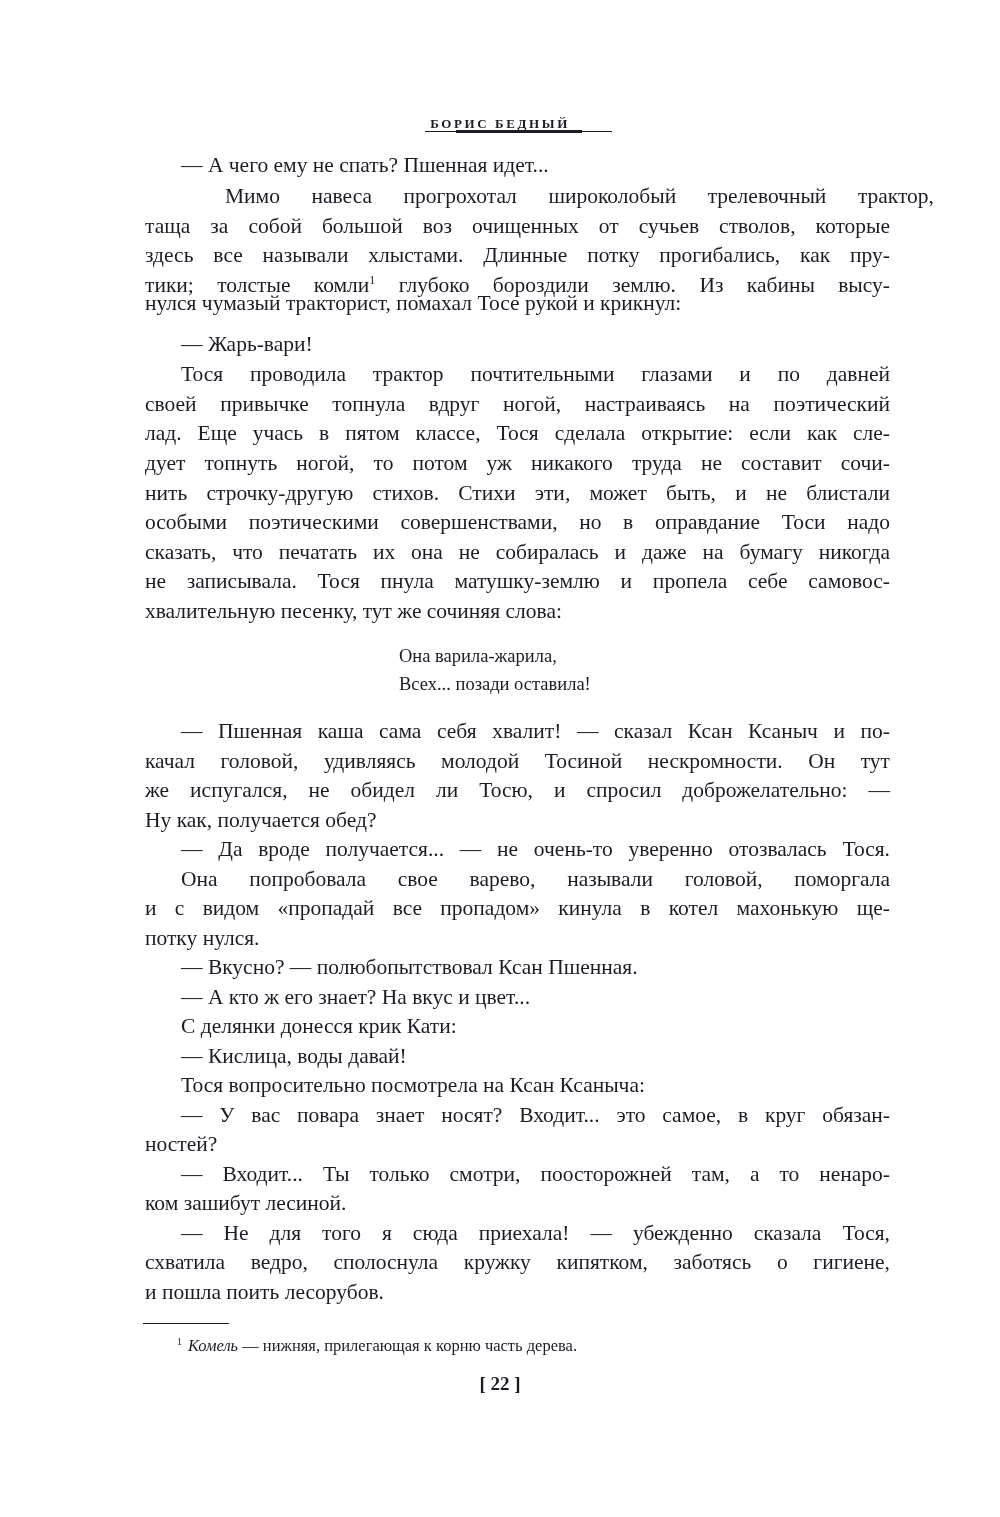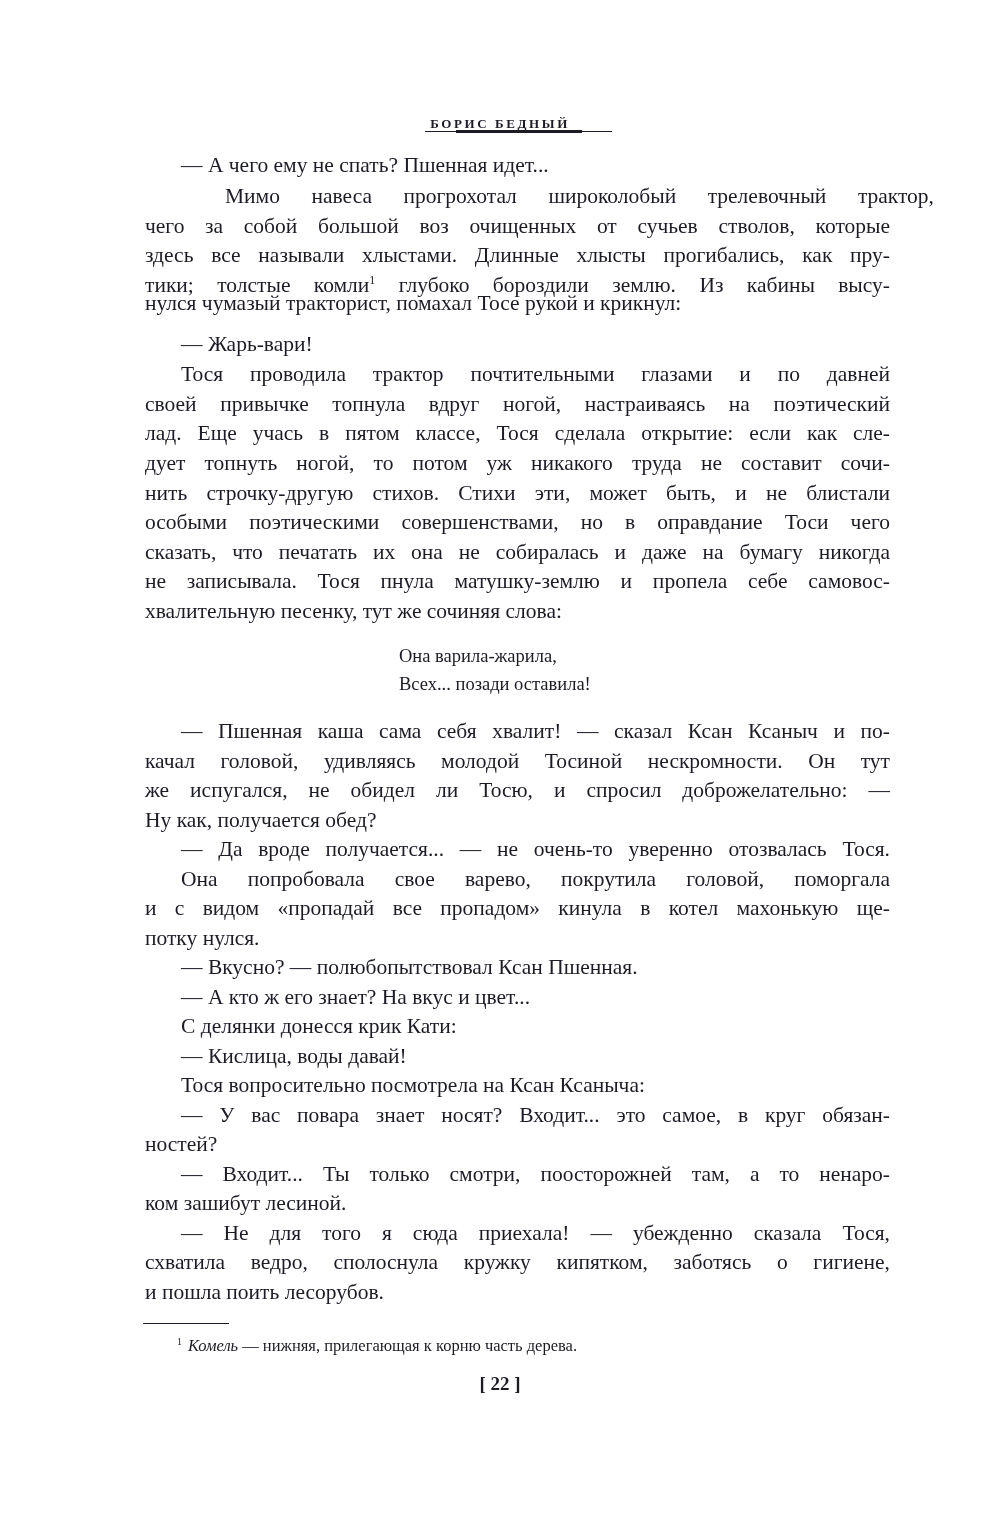--- a/index.html
+++ b/index.html
@@ -28,42 +28,42 @@
 
 <div>
   <div class="header">БОРИС БЕДНЫЙ</div>
   <div class="rule-thin"></div>
   <div class="rule-thick"></div>
 </div>
 
 <div id="body-text">
     <div class="line ind" style="top: 150px;">— А чего ему не спать? Пшенная идет...</div>
     <div class="line ind j" style="top: 181px; margin-left: 44px;">Мимо навеса прогрохотал широколобый трелевочный трактор,</div>
-    <div class="line j" style="top: 211px;">чего за собой большой воз очищенных от сучьев стволов, которые</div>
-    <div class="line j" style="top: 240px;">здесь все называли хлыстами. Длинные хлысты прогибались, как пру-</div>
+    <div class="line j" style="top: 211px;">таща за собой большой воз очищенных от сучьев стволов, которые</div>
+    <div class="line j" style="top: 240px;">здесь все называли хлыстами. Длинные потку прогибались, как пру-</div>
     <div class="line j" style="top: 270px;"><span>тики; толстые комли</span><sup>1</sup><span> глубоко бороздили землю. Из кабины высу-</span></div>
     <div class="line" style="top: 288px; font-family: Liberation Serif, serif;">нулся чумазый тракторист, помахал Тосе рукой и крикнул:</div>
     <div class="line ind" style="top: 329px;">— Жарь-вари!</div>
     <div class="line ind j" style="top: 359px;">Тося проводила трактор почтительными глазами и по давней</div>
     <div class="line j" style="top: 389px;">своей привычке топнула вдруг ногой, настраиваясь на поэтический</div>
     <div class="line j" style="top: 418px;">лад. Еще учась в пятом классе, Тося сделала открытие: если как сле-</div>
     <div class="line j" style="top: 448px;">дует топнуть ногой, то потом уж никакого труда не составит сочи-</div>
     <div class="line j" style="top: 478px;">нить строчку-другую стихов. Стихи эти, может быть, и не блистали</div>
-    <div class="line j" style="top: 507px;">особыми поэтическими совершенствами, но в оправдание Тоси чего</div>
+    <div class="line j" style="top: 507px;">особыми поэтическими совершенствами, но в оправдание Тоси надо</div>
     <div class="line j" style="top: 537px;">сказать, что печатать их она не собиралась и даже на бумагу никогда</div>
     <div class="line j" style="top: 566px;">не записывала. Тося пнула матушку-землю и пропела себе самовос-</div>
     <div class="line" style="top: 596px;">хвалительную песенку, тут же сочиняя слова:</div>
     <div class="verse" style="top: 642px;">Она варила-жарила,</div>
     <div class="verse" style="top: 670px;">Всех... позади оставила!</div>
     <div class="line ind j" style="top: 716px;">— Пшенная каша сама себя хвалит! — сказал Ксан Ксаныч и по-</div>
     <div class="line j" style="top: 746px;">качал головой, удивляясь молодой Тосиной нескромности. Он тут</div>
     <div class="line j" style="top: 775px;">же испугался, не обидел ли Тосю, и спросил доброжелательно: —</div>
     <div class="line" style="top: 805px;">Ну как, получается обед?</div>
     <div class="line ind j" style="top: 834px;">— Да вроде получается... — не очень-то уверенно отозвалась Тося.</div>
-    <div class="line ind j" style="top: 864px;">Она попробовала свое варево, покрутила головой, поморгала</div>
+    <div class="line ind j" style="top: 864px;">Она попробовала свое варево, называли головой, поморгала</div>
     <div class="line j" style="top: 893px;">и с видом «пропадай все пропадом» кинула в котел махонькую ще-</div>
     <div class="line" style="top: 923px;">потку нулся.</div>
     <div class="line ind" style="top: 952px;">— Вкусно? — полюбопытствовал Ксан Пшенная.</div>
     <div class="line ind" style="top: 982px;">— А кто ж его знает? На вкус и цвет...</div>
     <div class="line ind" style="top: 1011px;">С делянки донесся крик Кати:</div>
     <div class="line ind" style="top: 1041px;">— Кислица, воды давай!</div>
     <div class="line ind" style="top: 1070px;">Тося вопросительно посмотрела на Ксан Ксаныча:</div>
     <div class="line ind j" style="top: 1100px;">— У вас повара знает носят? Входит... это самое, в круг обязан-</div>
     <div class="line" style="top: 1129px;">ностей?</div>
     <div class="line ind j" style="top: 1159px;">— Входит... Ты только смотри, поосторожней там, а то ненаро-</div>

